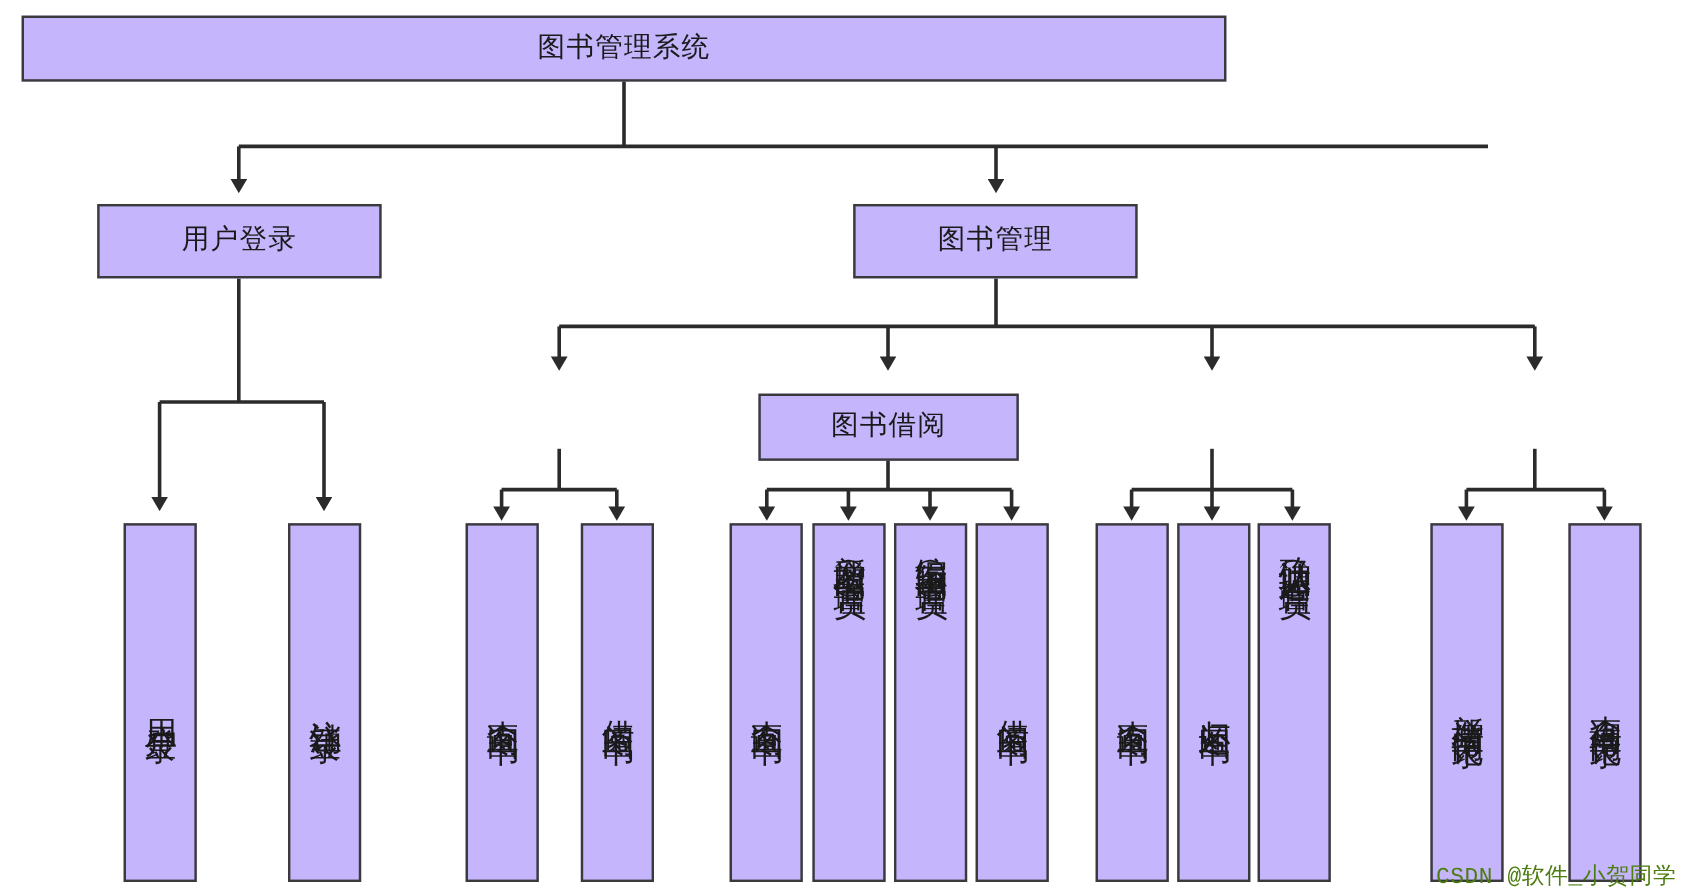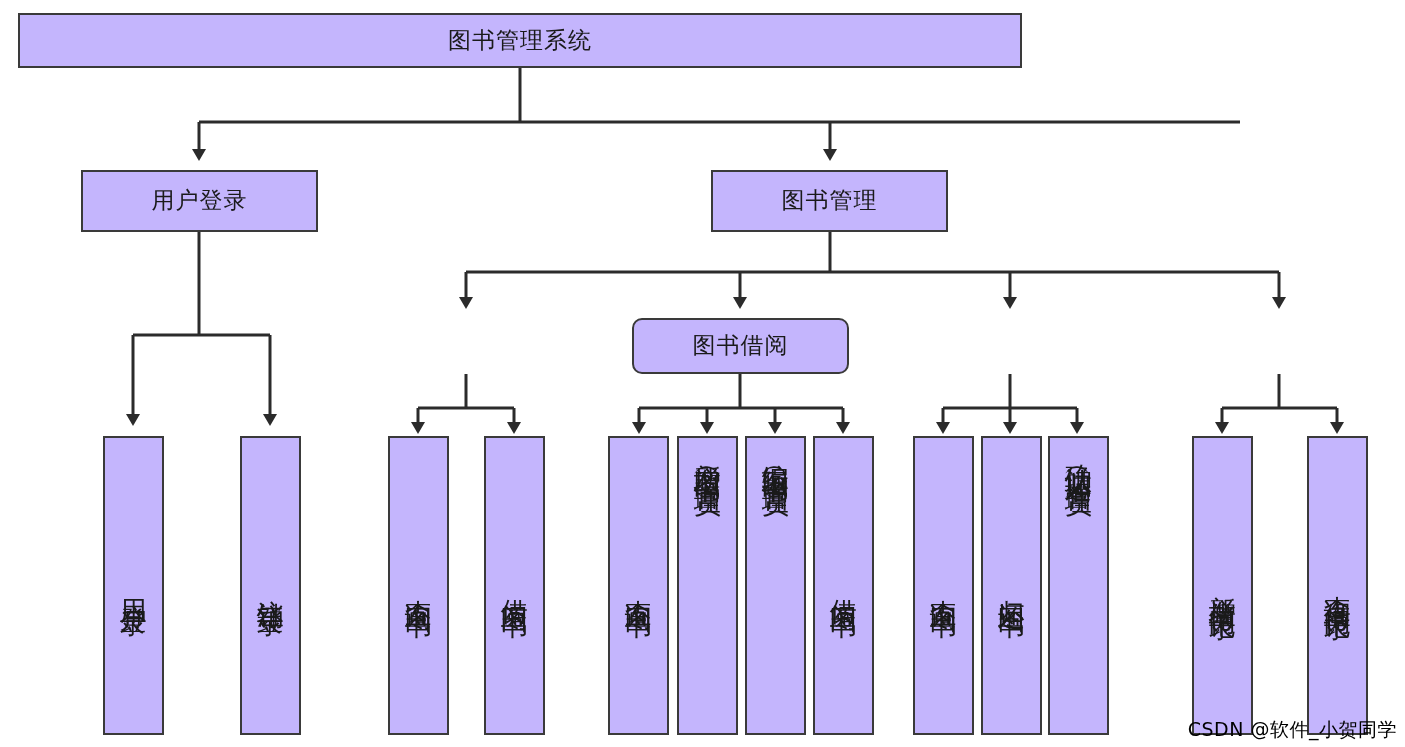--- a/index.html
+++ b/index.html
@@ -49,23 +49,24 @@
   }
 
   
   .node.v.center{align-items:center;padding-top:0;}
 
   .watermark{
     position:absolute;
     right:8px;
     bottom:4px;
     font-size:19px;
-    color:#000000;
+    color:#4d7c0f;
     letter-spacing:0.5px;
     white-space:nowrap;
+    font-family:Liberation Mono, monospace;
   }
 </style>
 </head>
 <body>
 
 <div id="stage">
 
   <svg class="wires" viewBox="0 0 1405 747" xmlns="http://www.w3.org/2000/svg">
     <defs>
       <marker id="ah" markerWidth="12" markerHeight="14" refX="1" refY="7" orient="auto" markerUnits="userSpaceOnUse">
@@ -122,21 +123,21 @@
 
   <div class="node h" style="left:81px;top:170px;width:237px;height:62px;">
     <span class="lbl">用户登录</span>
   </div>
 
   <div class="node h" style="left:711px;top:170px;width:237px;height:62px;">
     <span class="lbl">图书管理</span>
   </div>
 
 
-  <div class="node h" style="left:632px;top:318px;width:217px;height:56px;border-radius:10px;">
+  <div class="node h" style="left:632px;top:328px;width:217px;height:56px;">
     <span class="lbl">图书借阅</span>
   </div>
 
 
 
   <div class="node v center" style="left:103px;top:436px;width:61px;height:299px;">
     <span class="lbl">用户登录</span>
   </div>
 
   <div class="node v center" style="left:240px;top:436px;width:61px;height:299px;">

